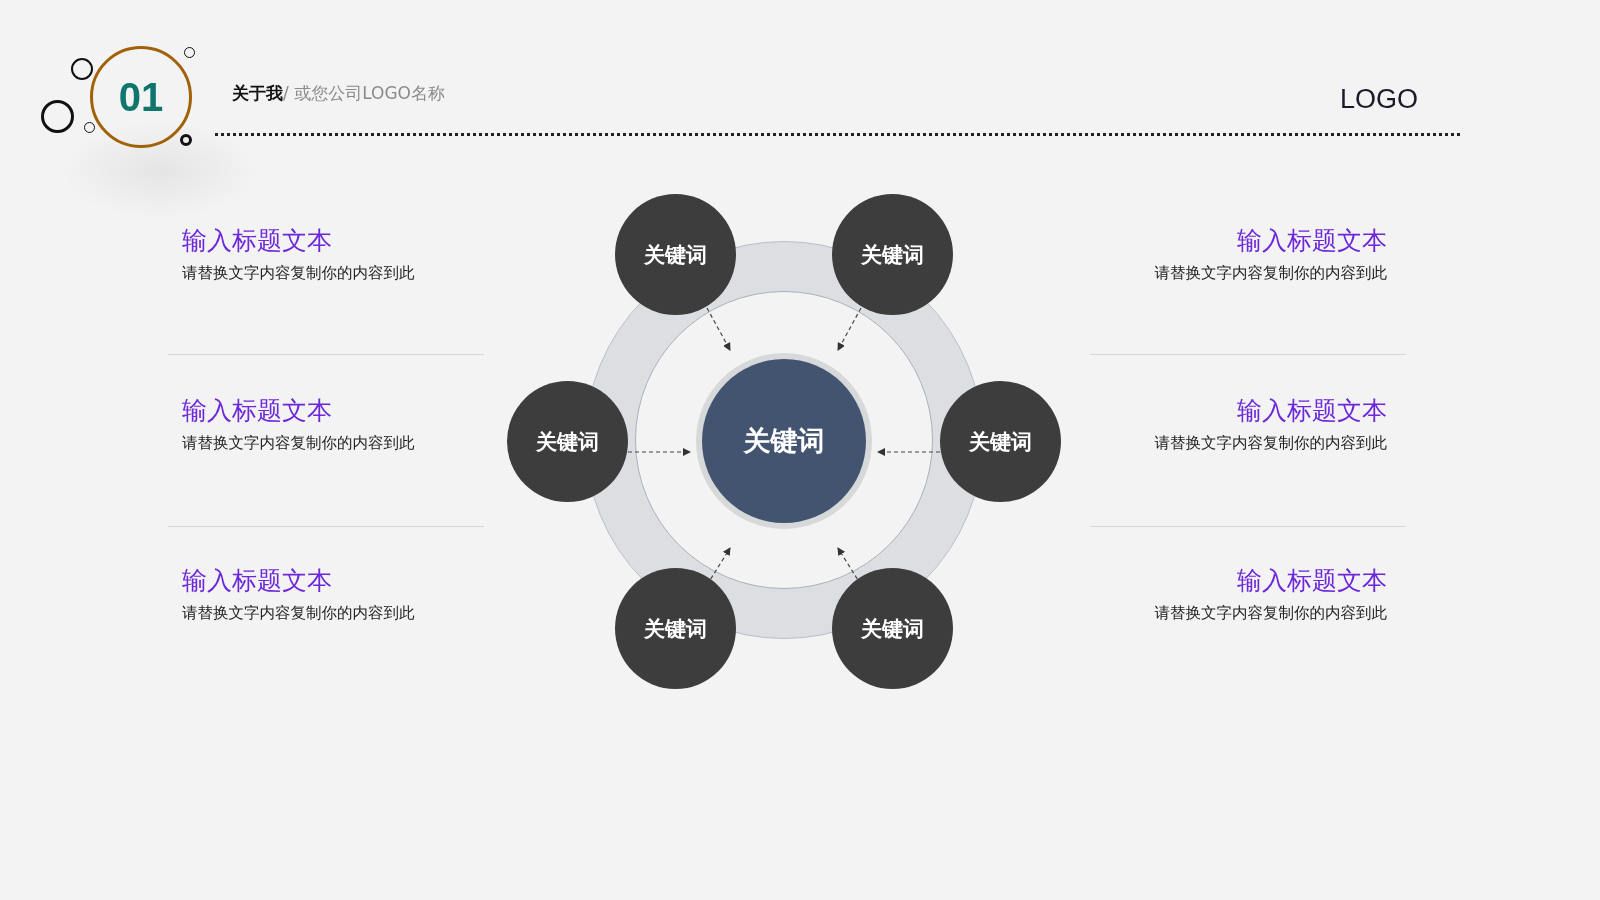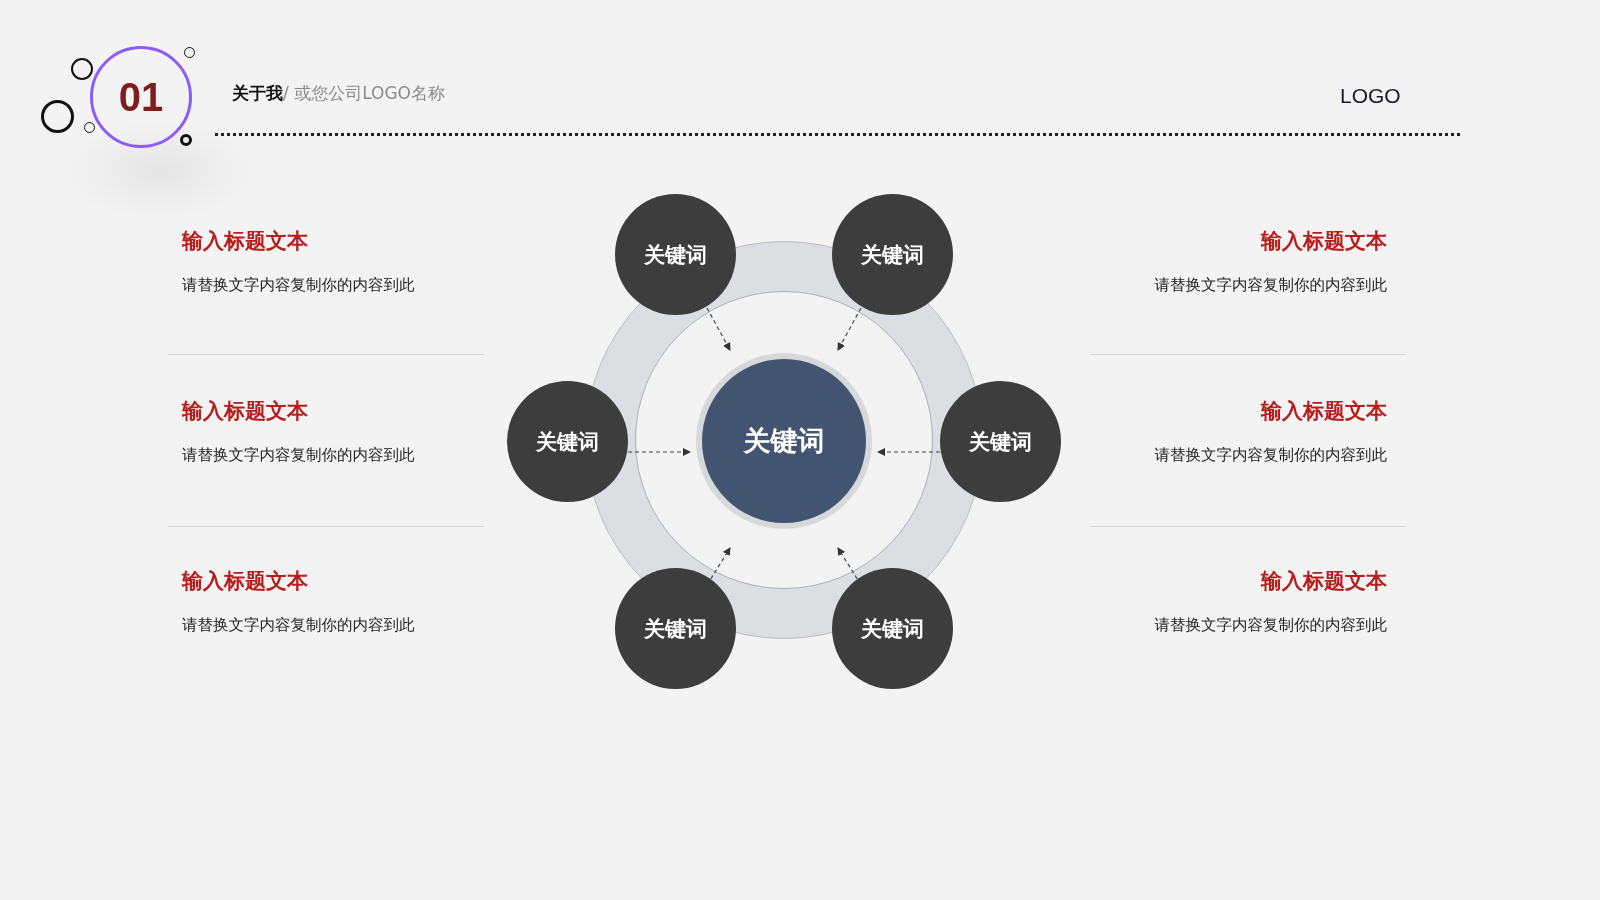--- a/index.html
+++ b/index.html
@@ -11,46 +11,46 @@
       color: #111;
     }
     .shadow-blob {
       position: absolute; left: 60px; top: 120px; width: 200px; height: 100px;
       border-radius: 50%;
       background: radial-gradient(ellipse at center, rgba(0,0,0,0.06), rgba(0,0,0,0) 70%);
     }
     .deco { position: absolute; border-radius: 50%; border: 3px solid #111; }
     .num-circle {
       position: absolute; left: 90px; top: 46px; width: 102px; height: 102px;
-      border-radius: 50%; border: 3px solid #8b5cf6;
+      border-radius: 50%; border: 3px solid #a16207;
       display: flex; align-items: center; justify-content: center;
-      font-family: "Liberation Sans", sans-serif; font-weight: bold; font-size: 40px; color: #7f1d1d;
+      font-family: "Liberation Sans", sans-serif; font-weight: bold; font-size: 40px; color: #0f766e;
     }
     .header-title {
       position: absolute; left: 232px; top: 82px; font-size: 17px; white-space: nowrap;
       font-family: "DejaVu Sans", sans-serif;
     }
     .header-title .bold { font-weight: bold; color: #111; }
     .header-title .sub { color: #8a8a8a; }
     .logo {
-      position: absolute; left: 1340px; top: 84px; font-size: 21px; color: #1a1a2a;
+      position: absolute; left: 1340px; top: 84px; font-size: 27px; color: #1a1a2a;
       font-family: "Liberation Sans", sans-serif;
     }
     .dotline {
       position: absolute; left: 215px; top: 133px; width: 1245px; height: 0;
       border-top: 3px dotted #222;
     }
     .text-block { position: absolute; width: 320px; }
     .text-block.left { left: 182px; text-align: left; }
     .text-block.right { left: 1067px; text-align: right; }
     .text-block .t {
-      font-size: 21px; font-weight: bold; color: #b91c1c; line-height: 34px;
+      font-size: 25px; font-weight: normal; color: #6d28d9; line-height: 34px;
     }
     .text-block .d {
-      font-size: 15.5px; color: #222; margin-top: 16px; line-height: 22px;
+      font-size: 15.5px; color: #222; margin-top: 4px; line-height: 22px;
     }
     .sep { position: absolute; height: 1px; background: #d6d6d6; width: 316px; }
 
     .ring-outer {
       position: absolute; left: 585px; top: 241px; width: 398px; height: 398px;
       border-radius: 50%; background: #dcdee2; border: 1px solid #b9bfc8;
     }
     .ring-inner {
       position: absolute; left: 635px; top: 291px; width: 298px; height: 298px;
       border-radius: 50%; background: #f3f3f3; border: 1px solid #aab1bc;

